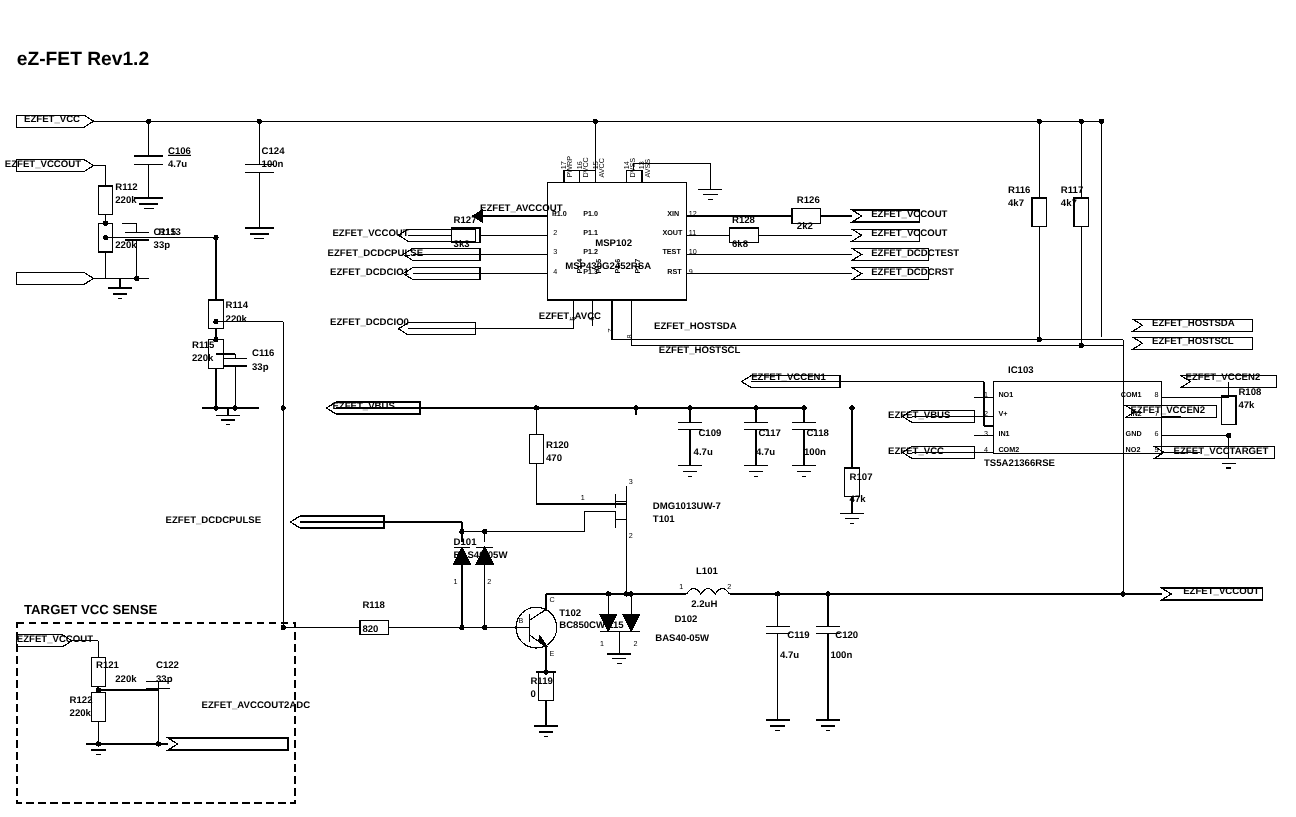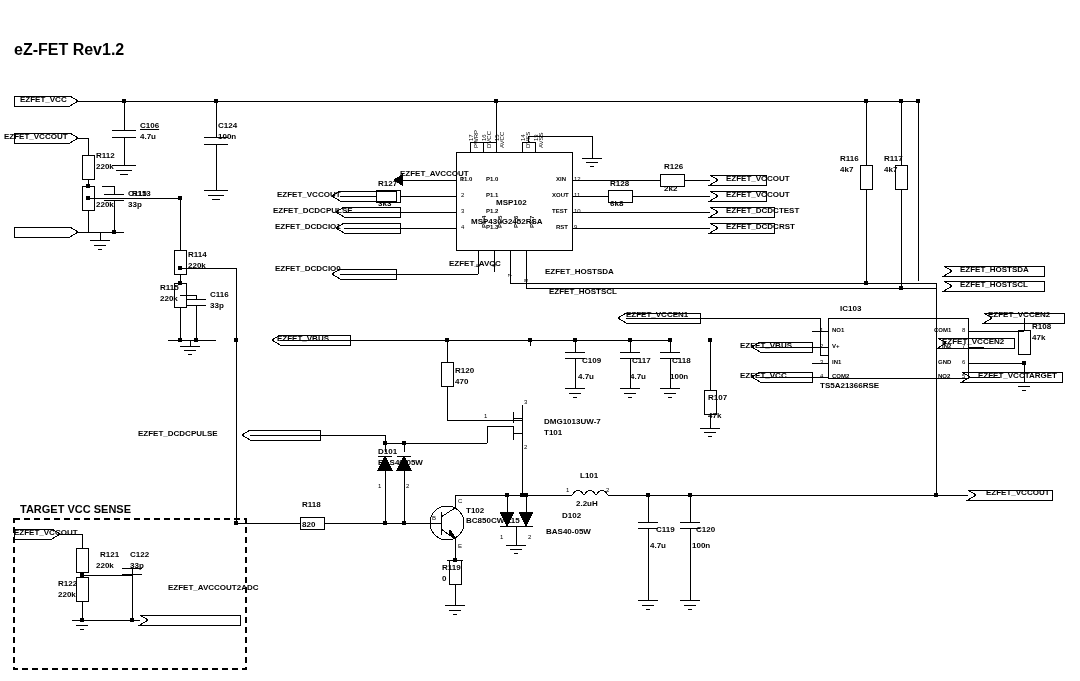--- a/index.html
+++ b/index.html
@@ -459,21 +459,21 @@
   <div class="t comp" style="left:580px;top:472px;">L101</div>
   <div class="t comp" style="left:576px;top:500px;">2.2uH</div>
   <div class="t comp" style="left:378px;top:448px;">D101</div>
   <div class="t comp" style="left:378px;top:459px;">BAS40-05W</div>
   <div class="t comp" style="left:546px;top:512px;margin-left:16px;">D102</div>
   <div class="t comp" style="left:546px;top:528px;">BAS40-05W</div>
   <div class="t comp" style="left:544px;top:418px;">DMG1013UW-7</div>
   <div class="t comp" style="left:544px;top:429px;">T101</div>
   <div class="t comp" style="left:466px;top:507px;">T102</div>
   <div class="t comp" style="left:466px;top:517px;">BC850CW-115</div>
-  <div class="t comp" style="left:100px;top:551px;">R121</div>
+  <div class="t comp" style="left:80px;top:551px;">R121</div>
   <div class="t comp" style="left:96px;top:562px;">220k</div>
   <div class="t comp" style="left:58px;top:580px;">R122</div>
   <div class="t comp" style="left:58px;top:591px;">220k</div>
   <div class="t comp" style="left:130px;top:551px;">C122</div>
   <div class="t comp" style="left:130px;top:562px;">33p</div>
 
   <div class="t comp" style="left:496px;top:199px;">MSP102</div>
   <div class="t pin-b" style="left:471px;top:218px;font-size:8px;">MSP430G2452RSA</div>
 
   <div class="t pin" style="left:461px;top:176px;">1</div>

